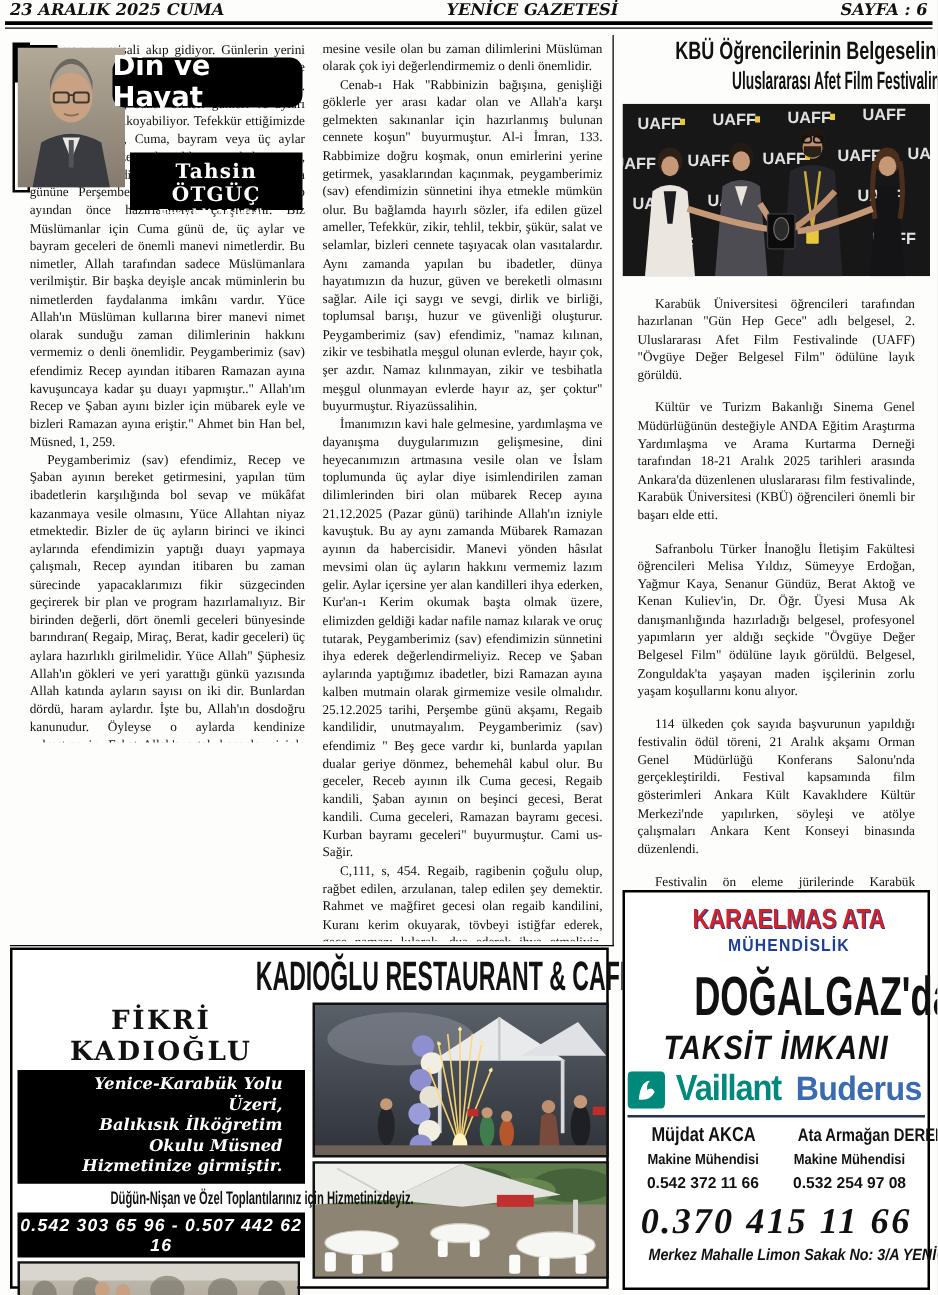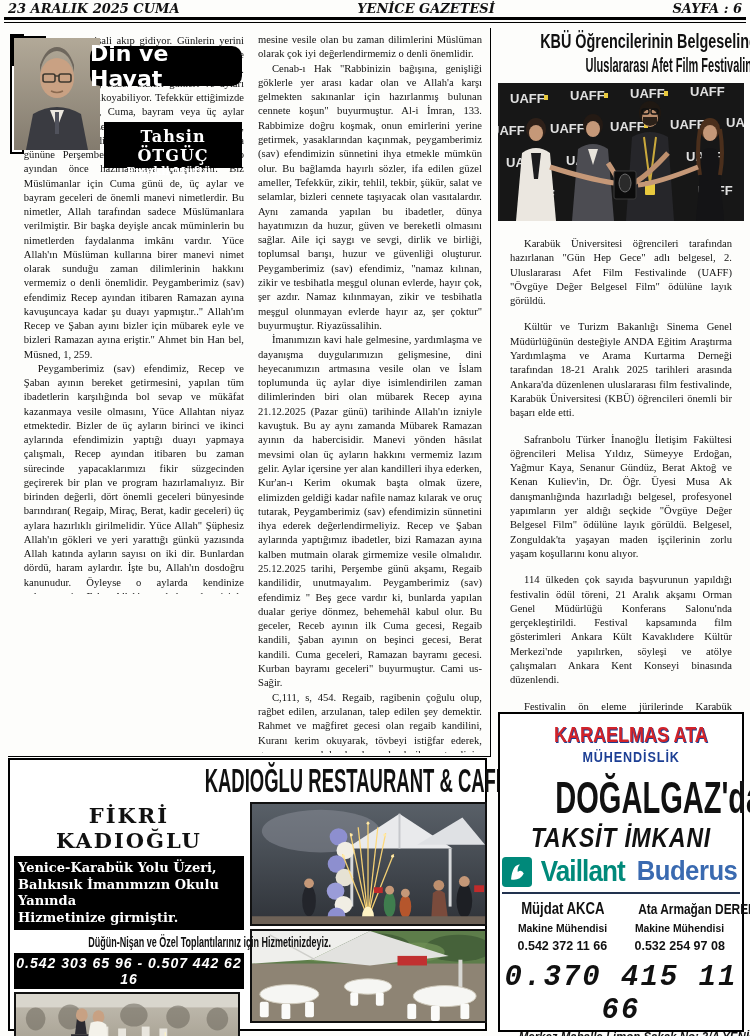--- a/index.html
+++ b/index.html
@@ -61,22 +61,22 @@
   
   .kad { position:absolute; left:8px; top:758px; width:479px; height:273px;
     border:2px solid #000; background:#fff; padding:2px 4px; }
   .kad-headline-wrap { text-align:center; height:40px; }
   .kad-headline { font-family:"Liberation Sans", sans-serif; font-weight:800; font-size:33px;
     transform:scaleX(0.56); }
   .kad-body { display:flex; gap:6px; }
   .kad-left { width:230px; }
   .kad-owner { text-align:center; font-family:"DejaVu Serif", serif; font-weight:bold;
     font-size:21px; letter-spacing:2px; margin:1px 0 3px 0; }
-  .kad-addr { background:#000; color:#fff; text-align:left; font-family:"DejaVu Serif", serif;
-    font-weight:bold; font-size:13px; line-height:16.5px; padding:4px 4px; }
+  .kad-addr { background:#000; color:#fff; text-align:right; font-family:"DejaVu Serif", serif;
+    font-weight:bold; font-size:13px; line-height:16.5px; padding:4px 18px;font-style:italic; }
   .kad-slogan-wrap { text-align:center; height:18px; margin-top:3px; }
   .kad-slogan { font-family:"Liberation Sans", sans-serif; font-weight:800; font-size:14.5px;
     transform:scaleX(0.62); }
   .kad-phone { background:#000; color:#fff; text-align:center; font-family:"Liberation Sans", sans-serif;
     font-weight:bold; font-style:italic; font-size:14px; letter-spacing:1px; padding:2px 0;
     margin-top:2px; }
   .photo-frame { border:2px solid #111; display:block; }
   .kad-right { width:237px; display:flex; flex-direction:column; gap:3px; }
 
   
@@ -99,21 +99,21 @@
   .vaillant-txt { color:#00897a; font-family:"Liberation Sans", sans-serif; font-weight:800;
     font-size:29px; letter-spacing:-1px; transform:scaleX(0.9); display:inline-block; }
   .buderus-txt { color:#3a6ab0; font-family:"Liberation Sans", sans-serif; font-weight:800;
     font-size:27px; letter-spacing:-0.5px; transform:scaleX(0.95); display:inline-block; }
   .kar-people { display:flex; justify-content:space-between; padding:6px 4px 0 4px; }
   .kar-person { width:49%; font-family:"Liberation Sans", sans-serif; }
   .kar-name { font-weight:800; font-size:16px; transform:scaleX(0.82); white-space:nowrap;
     display:inline-block; }
   .kar-role { font-weight:700; font-size:11.5px; transform:scaleX(0.9); display:inline-block; }
   .kar-tel { font-weight:700; font-size:12.5px; margin-top:3px; }
-  .kar-bigphone { font-family:Liberation Mono, monospace; font-weight:800; font-style:italic;
+  .kar-bigphone { font-family:Liberation Serif, serif; font-weight:800; font-style:italic;
     font-size:29px; letter-spacing:2px; margin-top:8px; }
   .kar-address { font-family:"Liberation Sans", sans-serif; font-weight:800; font-style:italic;
     font-size:13px; transform:scaleX(0.88); display:inline-block; white-space:nowrap; margin-top:2px; }
 </style>
 </head>
 <body>
 
 <div class="page">
 
   <div class="masthead">
@@ -241,21 +241,21 @@
 
   <div class="kad">
     <div class="kad-headline-wrap">
       <span class="squeeze kad-headline">KADIOĞLU RESTAURANT &amp; CAFE ve DÜĞÜN SALONU</span>
     </div>
     <div class="kad-body">
       <div class="kad-left">
         <div class="kad-owner">FİKRİ KADIOĞLU</div>
         <div class="kad-addr">
           <div>Yenice-Karabük Yolu Üzeri,</div>
-          <div>Balıkısık İmanımızın Okulu Yanında</div>
+          <div>Balıkısık İlköğretim Okulu Müsned</div>
           <div>Hizmetinize girmiştir.</div>
         </div>
         <div class="kad-slogan-wrap">
           <span class="squeeze kad-slogan">Düğün-Nişan ve Özel Toplantılarınız için Hizmetinizdeyiz.</span>
         </div>
         <div class="kad-phone">0.542 303 65 96 - 0.507 442 62 16</div>
         <svg class="photo-frame" width="226" height="94" viewBox="0 0 226 94" preserveAspectRatio="none" style="margin-top:3px;">
           <defs>
               <linearGradient id="wbg" x1="0" y1="0" x2="0" y2="1">
             <stop offset="0" stop-color="#c3beb2"></stop>

